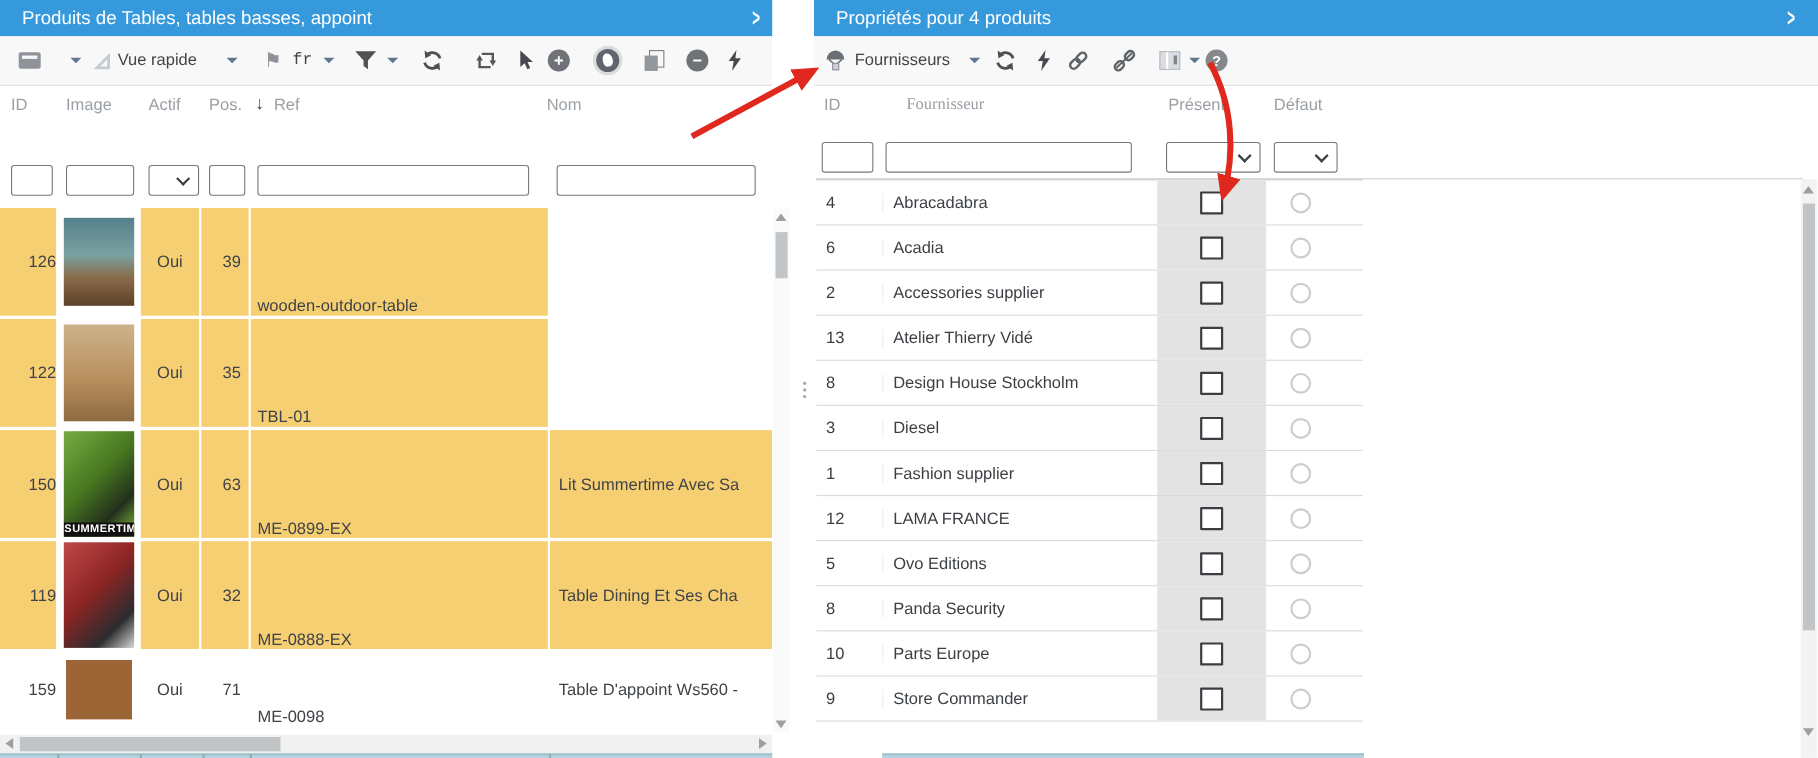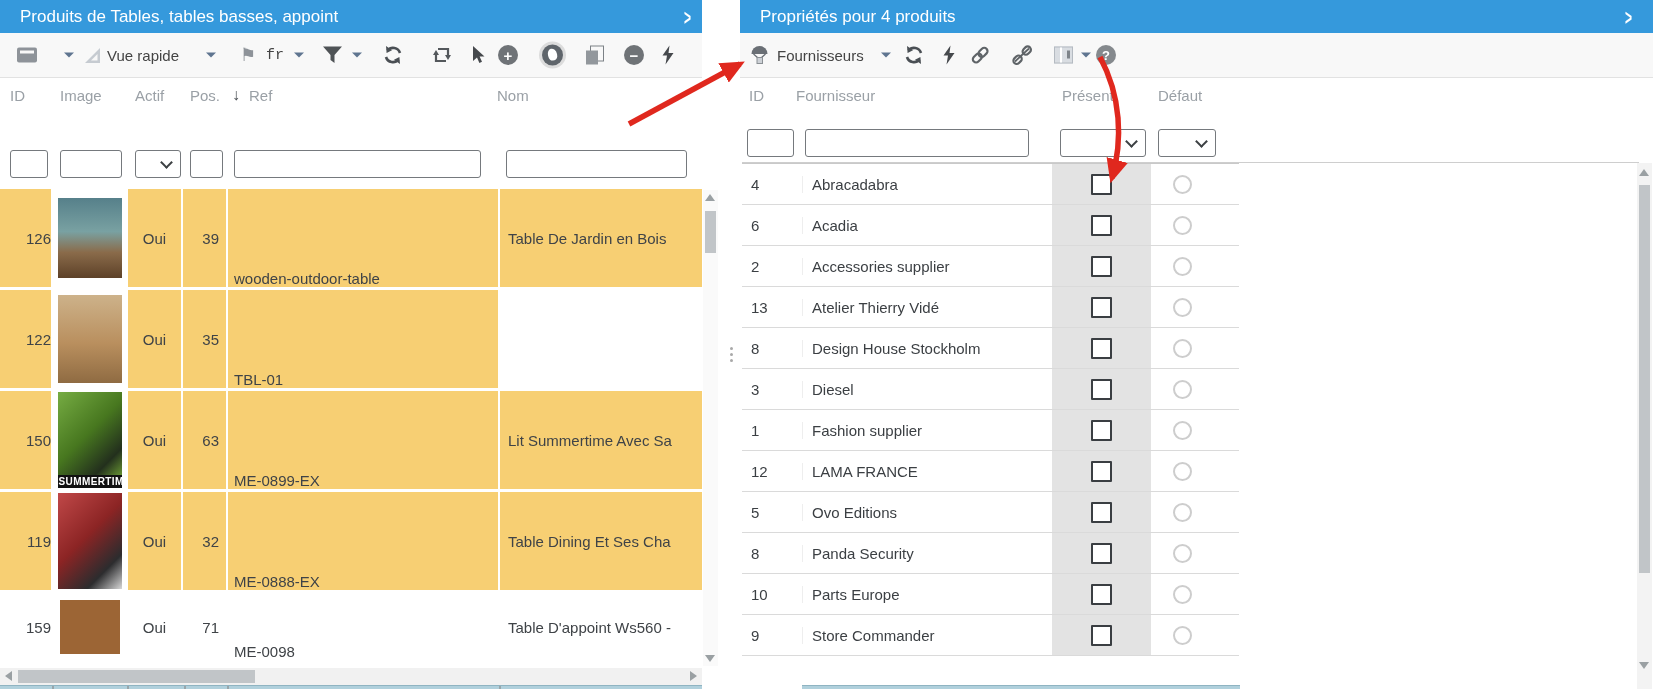--- a/index.html
+++ b/index.html
@@ -199,23 +199,20 @@
       </div>
       <div class="lc c-actif">
             <span class="v-actif">Oui</span>
           </div>
       <div class="lc c-pos">
             <span class="v-pos">39</span>
           </div>
       <div class="lc c-ref">
             <span class="v-ref">wooden-outdoor-table</span>
           </div>
-      <div class="lc c-nom">
-            <span class="v-nom">Table De Jardin en Bois</span>
-          </div>
     </div>
         <div class="lrow sel">
       <div class="lc c-id">
             <span class="v-id">122</span>
           </div>
       <div class="lc c-img">
         <div class="thumb wooden-bench-photo"></div>
       </div>
       <div class="lc c-actif">
             <span class="v-actif">Oui</span>
@@ -370,21 +367,21 @@
         </span>
       <span class="ti" style="left:341px;">
           <span class="caret"></span>
         </span>
       <span class="ti" style="left:356px;">
           <span class="circle-btn help-btn" style="font-size:13px;">?</span>
         </span>
     </div>
 
     <span class="colhead" style="left:9px;top:87px;">ID</span>
-    <span class="colhead" style="left:56px;top:87px;">Fournisseur</span>
+    <span class="colhead" style="left:84px;top:87px;font-family:Liberation Serif, serif;">Fournisseur</span>
     <span class="colhead" style="left:322px;top:87px;">Présent</span>
     <span class="colhead" style="left:418px;top:87px;">Défaut</span>
 
     <input class="finput" style="left: 7px; top: 129px; width: 47px;" value="">
     <input class="finput" style="left: 65px; top: 129px; width: 224px;" value="">
     <div class="fselect" style="left:320px;top:129px;width:86px;"></div>
     <div class="fselect" style="left:418px;top:129px;width:58px;"></div>
 
     <div style="position:absolute;left:2px;top:162px;width:897px;height:1px;background:#cecece;"></div>
     <div id="right-rows">

